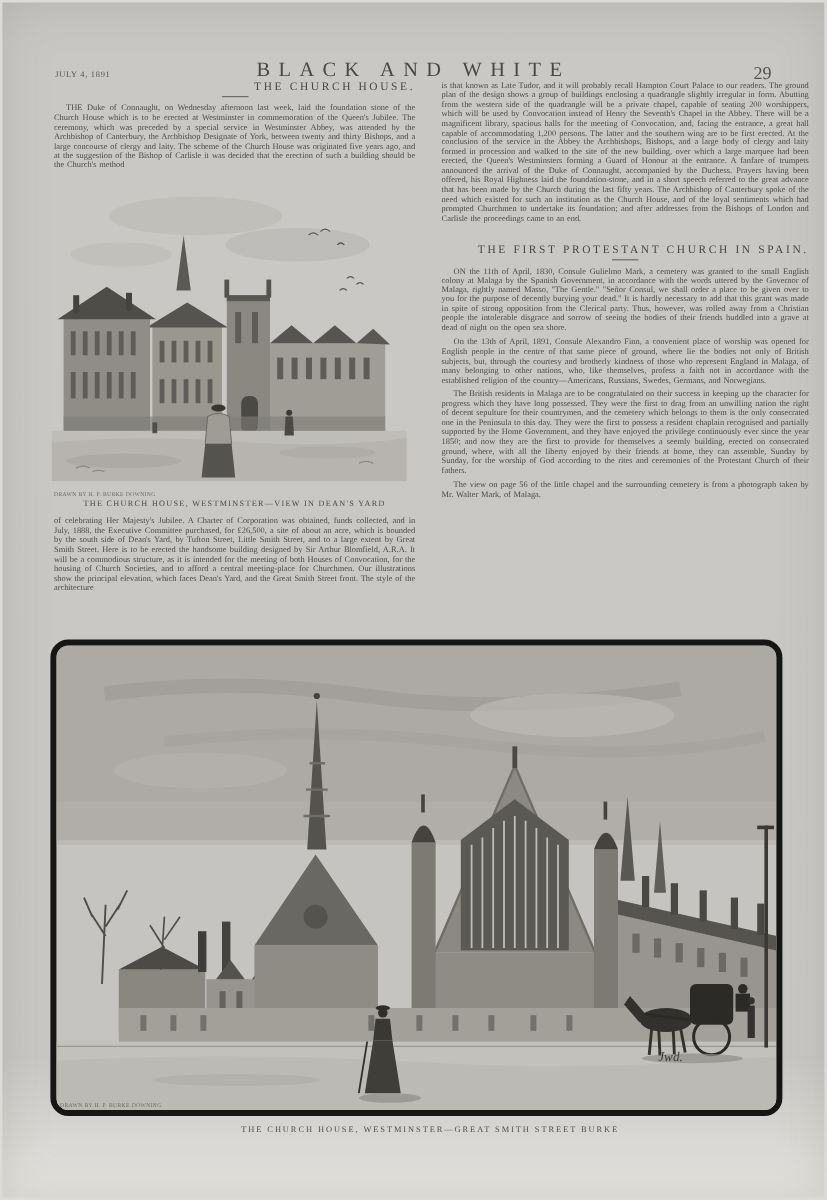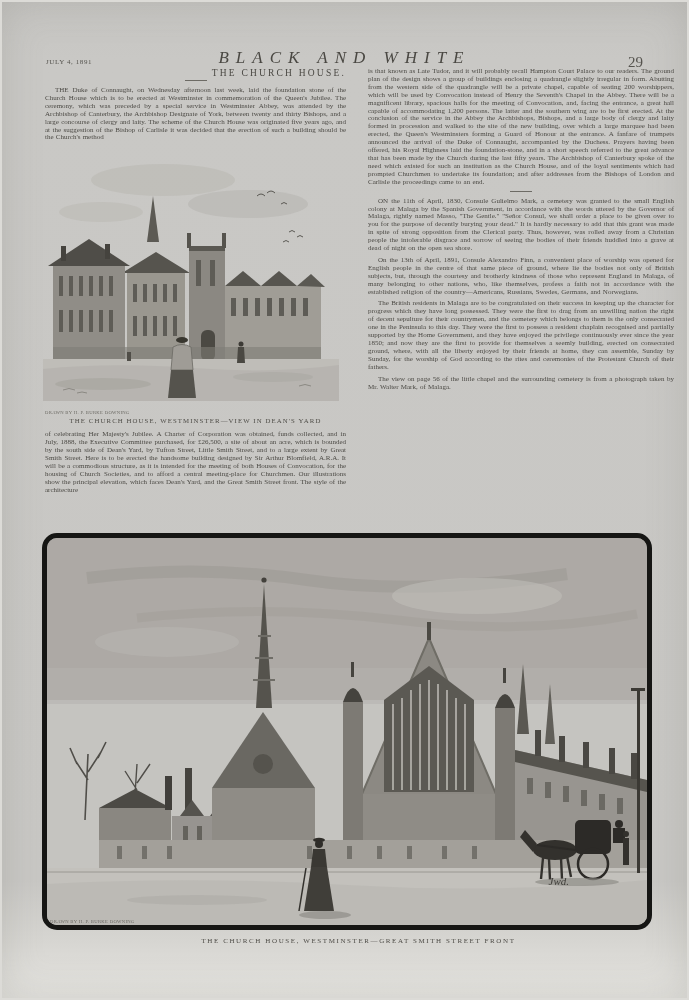--- a/index.html
+++ b/index.html
@@ -5,21 +5,21 @@
   html,body{margin:0;padding:0;background:#efeeea;}
   .page{
     position:relative;width:689px;height:1000px;margin:0 auto;
     background:linear-gradient(180deg,#c6c5c2 0%,#c9c8c5 6%,#c8c7c4 88%,#d6d5d1 94%,#e7e6e2 100%);
     font-family:"Liberation Serif","DejaVu Serif",serif;
     color:#45433e;overflow:hidden;
     box-shadow:inset 0 0 0 2px #dcdbd7, inset 0 0 40px rgba(120,118,112,.25);
   }
   
   .hdr-date{position:absolute;left:46px;top:58px;font-size:7px;letter-spacing:.6px;color:#55534e;}
-  .hdr-title{position:absolute;left:0;right:0;top:48px;text-align:center;font-style:italic;
+  .hdr-title{position:absolute;left:0;right:0;top:48px;text-align:center;
     font-size:17px;letter-spacing:7px;color:#4a4843;}
   .hdr-page{position:absolute;right:46px;top:54px;font-size:15px;color:#55534e;}
 
   
   .col{position:absolute;top:68px;width:301px;}
   .col-left{left:45px;}
   .col-right{left:368px;width:306px;}
   .art-title{font-size:9.5px;letter-spacing:2.2px;text-align:right;font-weight:normal;
     margin:0 0 2px 0;color:#4a4843;}
   .title-rule{width:22px;height:1px;background:#6d6b65;margin:0 auto 6px auto;}
@@ -139,20 +139,21 @@
     </div>
     <span class="credit">DRAWN BY H. P. BURKE DOWNING</span>
     <p class="caption cap1">THE CHURCH HOUSE, WESTMINSTER—VIEW IN DEAN'S YARD</p>
 
     <p class="body-text">of celebrating Her Majesty's Jubilee. A Charter of Corporation was obtained, funds collected, and in July, 1888, the Executive Committee purchased, for £26,500, a site of about an acre, which is bounded by the south side of Dean's Yard, by Tufton Street, Little Smith Street, and to a large extent by Great Smith Street. Here is to be erected the handsome building designed by Sir Arthur Blomfield, A.R.A. It will be a commodious structure, as it is intended for the meeting of both Houses of Convocation, for the housing of Church Societies, and to afford a central meeting-place for Churchmen. Our illustrations show the principal elevation, which faces Dean's Yard, and the Great Smith Street front. The style of the architecture</p>
   </div>
 
   <div class="col col-right">
     <p class="body-text">is that known as Late Tudor, and it will probably recall Hampton Court Palace to our readers. The ground plan of the design shows a group of buildings enclosing a quadrangle slightly irregular in form. Abutting from the western side of the quadrangle will be a private chapel, capable of seating 200 worshippers, which will be used by Convocation instead of Henry the Seventh's Chapel in the Abbey. There will be a magnificent library, spacious halls for the meeting of Convocation, and, facing the entrance, a great hall capable of accommodating 1,200 persons. The latter and the southern wing are to be first erected. At the conclusion of the service in the Abbey the Archbishops, Bishops, and a large body of clergy and laity formed in procession and walked to the site of the new building, over which a large marquee had been erected, the Queen's Westminsters forming a Guard of Honour at the entrance. A fanfare of trumpets announced the arrival of the Duke of Connaught, accompanied by the Duchess. Prayers having been offered, his Royal Highness laid the foundation-stone, and in a short speech referred to the great advance that has been made by the Church during the last fifty years. The Archbishop of Canterbury spoke of the need which existed for such an institution as the Church House, and of the loyal sentiments which had prompted Churchmen to undertake its foundation; and after addresses from the Bishops of London and Carlisle the proceedings came to an end.</p>
 
+    <h2 class="art-title spain-head">THE FIRST PROTESTANT CHURCH IN SPAIN.</h2>
     <div class="title-rule"></div>
     <p class="body-text indent">ON the 11th of April, 1830, Consule Gulielmo Mark, a cemetery was granted to the small English colony at Malaga by the Spanish Government, in accordance with the words uttered by the Governor of Malaga, rightly named Masso, "The Gentle." "Señor Consul, we shall order a place to be given over to you for the purpose of decently burying your dead." It is hardly necessary to add that this grant was made in spite of strong opposition from the Clerical party. Thus, however, was rolled away from a Christian people the intolerable disgrace and sorrow of seeing the bodies of their friends huddled into a grave at dead of night on the open sea shore.</p>
     <p class="body-text indent">On the 13th of April, 1891, Consule Alexandro Finn, a convenient place of worship was opened for English people in the centre of that same piece of ground, where lie the bodies not only of British subjects, but, through the courtesy and brotherly kindness of those who represent England in Malaga, of many belonging to other nations, who, like themselves, profess a faith not in accordance with the established religion of the country—Americans, Russians, Swedes, Germans, and Norwegians.</p>
     <p class="body-text indent">The British residents in Malaga are to be congratulated on their success in keeping up the character for progress which they have long possessed. They were the first to drag from an unwilling nation the right of decent sepulture for their countrymen, and the cemetery which belongs to them is the only consecrated one in the Peninsula to this day. They were the first to possess a resident chaplain recognised and partially supported by the Home Government, and they have enjoyed the privilege continuously ever since the year 1850; and now they are the first to provide for themselves a seemly building, erected on consecrated ground, where, with all the liberty enjoyed by their friends at home, they can assemble, Sunday by Sunday, for the worship of God according to the rites and ceremonies of the Protestant Church of their fathers.</p>
     <p class="body-text indent">The view on page 56 of the little chapel and the surrounding cemetery is from a photograph taken by Mr. Walter Mark, of Malaga.</p>
   </div>
 
   <div class="fig2-wrap">
     <div class="fig2-frame">
       <svg viewBox="0 0 600 387" width="600" height="387">
@@ -271,16 +272,16 @@
           <rect x="576" y="300" width="6" height="27" fill="#33312d"></rect>
         </g>
         <g>
           <rect x="590" y="150" width="3" height="185" fill="#3b3934"></rect>
           <rect x="584" y="150" width="14" height="3" fill="#3b3934"></rect>
         </g>
       </svg>
       <div class="fig2-sig">Jwd.</div>
     </div>
     <span class="credit credit2">DRAWN BY H. P. BURKE DOWNING</span>
-    <p class="caption cap2">THE CHURCH HOUSE, WESTMINSTER—GREAT SMITH STREET FRONT</p>
+    <p class="caption cap2">THE CHURCH HOUSE, WESTMINSTER—GREAT SMITH STREET BURKE</p>
   </div>
 
 </div>
 
 </body></html>

